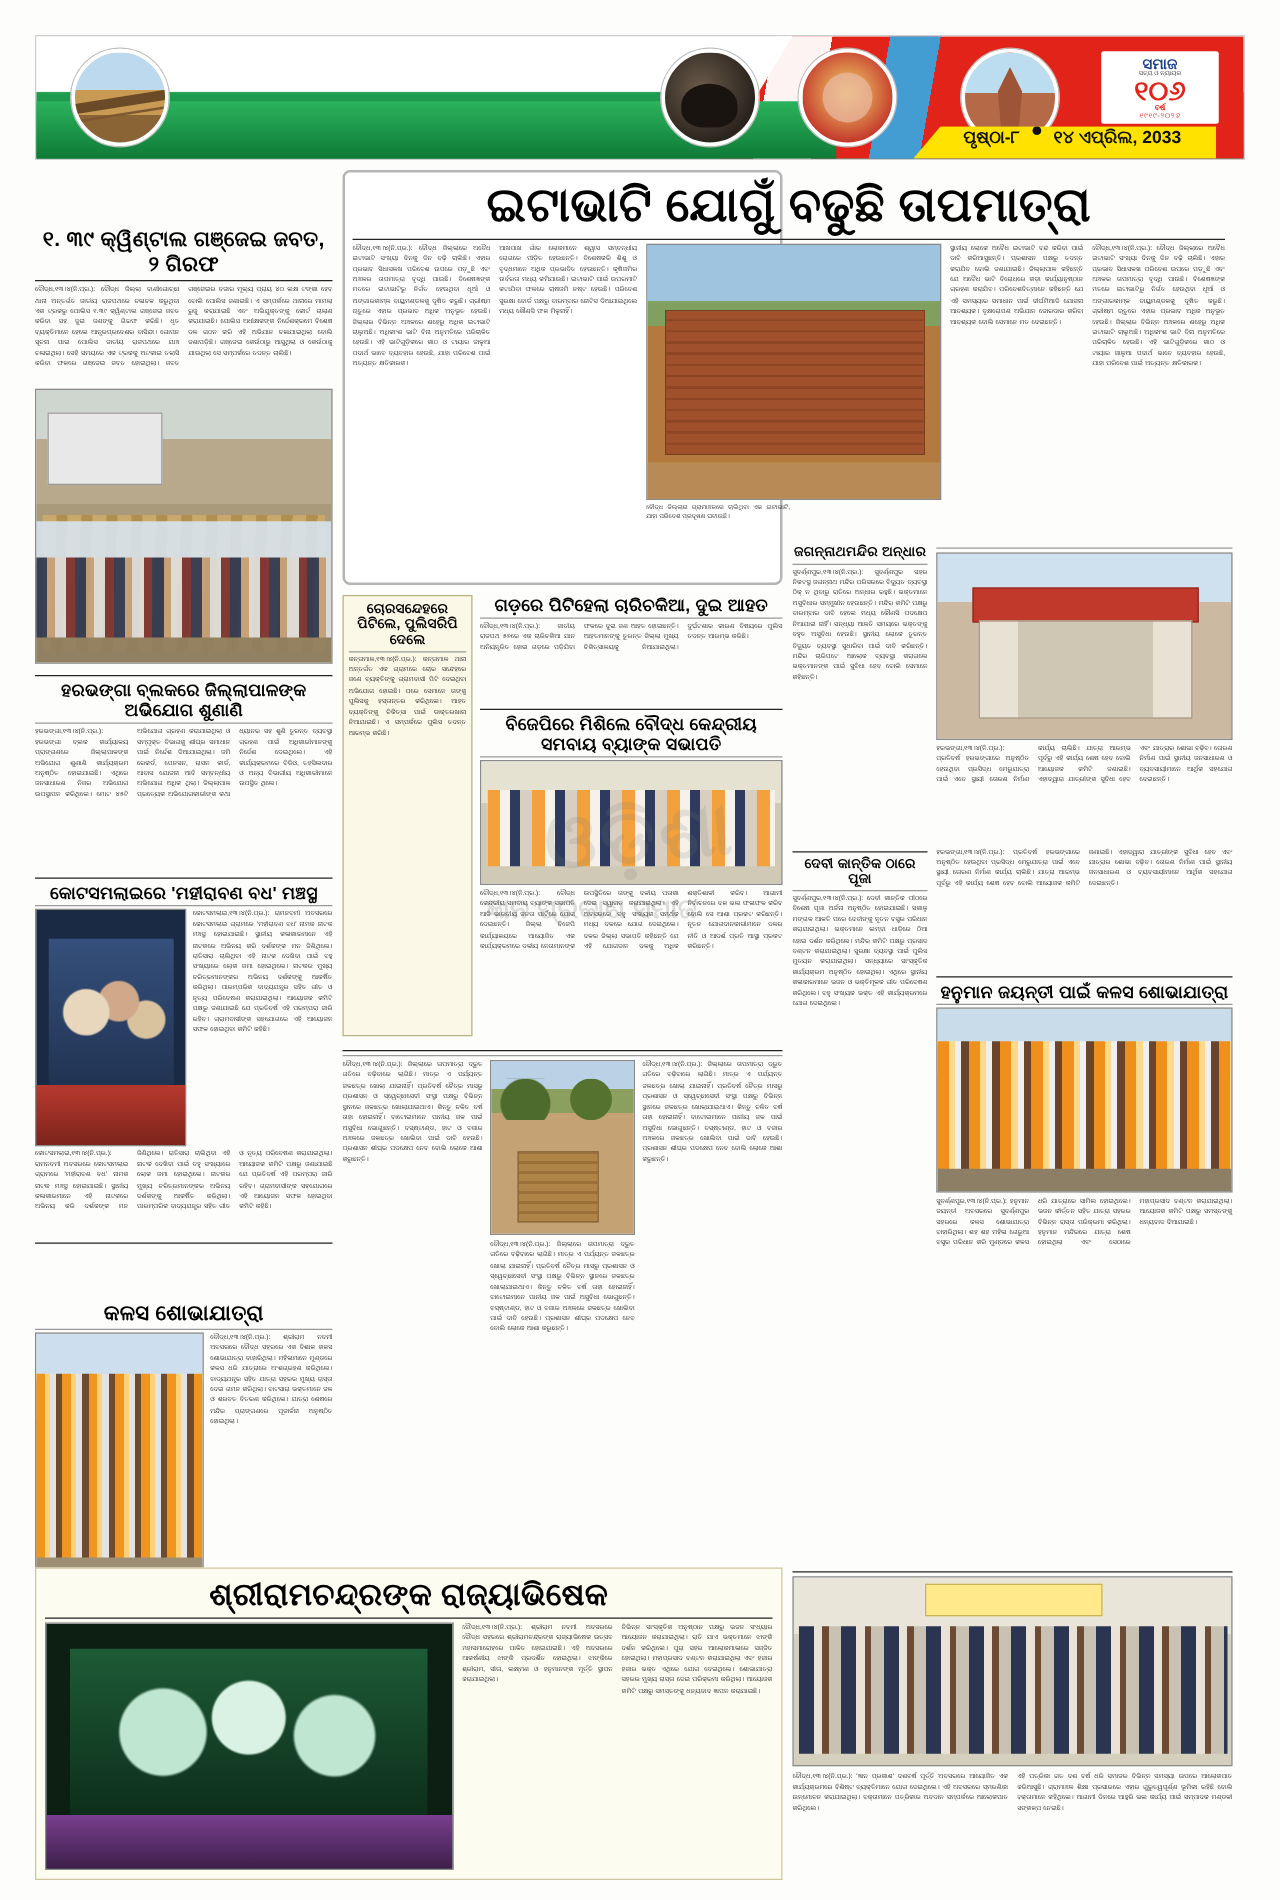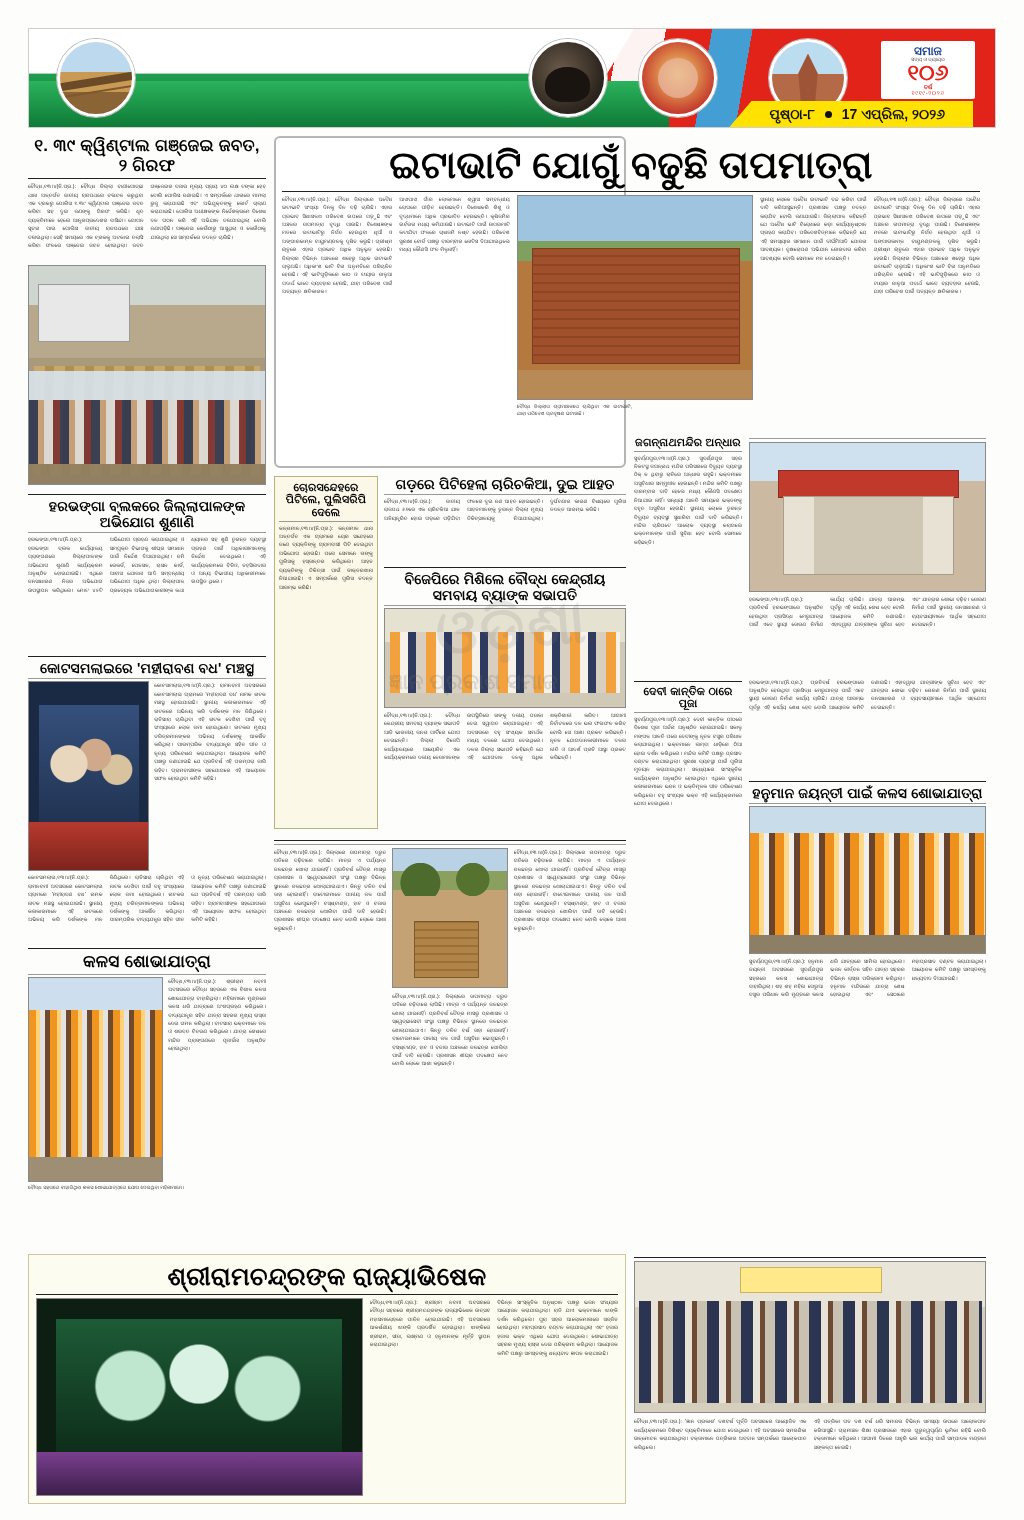--- a/index.html
+++ b/index.html
@@ -73,21 +73,21 @@
   }
   .mh-logo .l1 { font-size: 12px; color: #1a3f8f; font-weight: bold; }
   .mh-logo .l2 { font-size: 5px; color: #333; }
   .mh-logo .l3 { font-size: 22px; color: #e2231a; font-weight: bold; }
   .mh-logo .l4 { font-size: 6px; color: #e2231a; font-weight: bold; }
   .mh-logo .l5 { font-size: 6px; color: #e2231a; letter-spacing: .5px; }
   .mh-datebar {
     position: absolute; right: 22px; bottom: 0px; height: 26px;
     background: #ffe200;
     padding: 0 28px 0 40px;
-    display: flex; align-items: center; gap: 10px;
+    display: flex; gap: 10px;
     clip-path: polygon(22px 0, 100% 0, 100% 100%, 0 100%);
     font-size: 14px; font-weight: bold; color: #111;
   }
   .mh-datebar .dot { width: 7px; height: 7px; border-radius: 50%; background: #111; }
 
   
   .body {
     position: relative;
     margin: 8px 28px 20px 28px;
     display: grid;
@@ -96,21 +96,21 @@
   }
   .col { display: flex; flex-direction: column; gap: 6px; }
 
   
   .hl {
     font-weight: bold; color: #000; text-align: center;
     line-height: 1.15; letter-spacing: .2px;
   }
   .hl-xl { font-size: 38px; }
   .hl-lg { font-size: 25px; }
-  .hl-md { font-size: 17px; }
+  .hl-md { font-size: 17px; margin-top: 46px; }
   .hl-sm { font-size: 14px; }
   .hl-xs { font-size: 11px; }
 
   .rule { border-top: 1px solid #222; margin: 3px 0; }
   .rule-thin { border-top: 1px solid #999; margin: 2px 0; }
 
   .txt {
     font-size: 5.2px; line-height: 1.62; color: #1a1a1a;
     text-align: justify; word-spacing: .3px;
     letter-spacing: .05px;
@@ -228,21 +228,21 @@
     <div class="mh-logo">
       <div class="l1">ସମାଜ</div>
       <div class="l2">ସତ୍ୟ ଓ ନ୍ୟାୟର</div>
       <div class="l3">୧୦୬</div>
       <div class="l4">ବର୍ଷ</div>
       <div class="l5">୧୯୧୯-୨୦୨୬</div>
     </div>
     <div class="mh-datebar">
       <span>ପୃଷ୍ଠା-୮</span>
       <span class="dot"></span>
-      <span>17 ଏପ୍ରିଲ, ୨୦୨୬</span>
+      <span>୧୪ ଏପ୍ରିଲ, 2033</span>
     </div>
   </div>
 
   <div class="body">
 
     <div class="watermark">ଓଡ଼ିଶା</div>
     <div class="watermark2">ଜ୍ଞାନ ପ୍ରକାଶ ସମାଜ</div>
 
     <div class="col">
 

